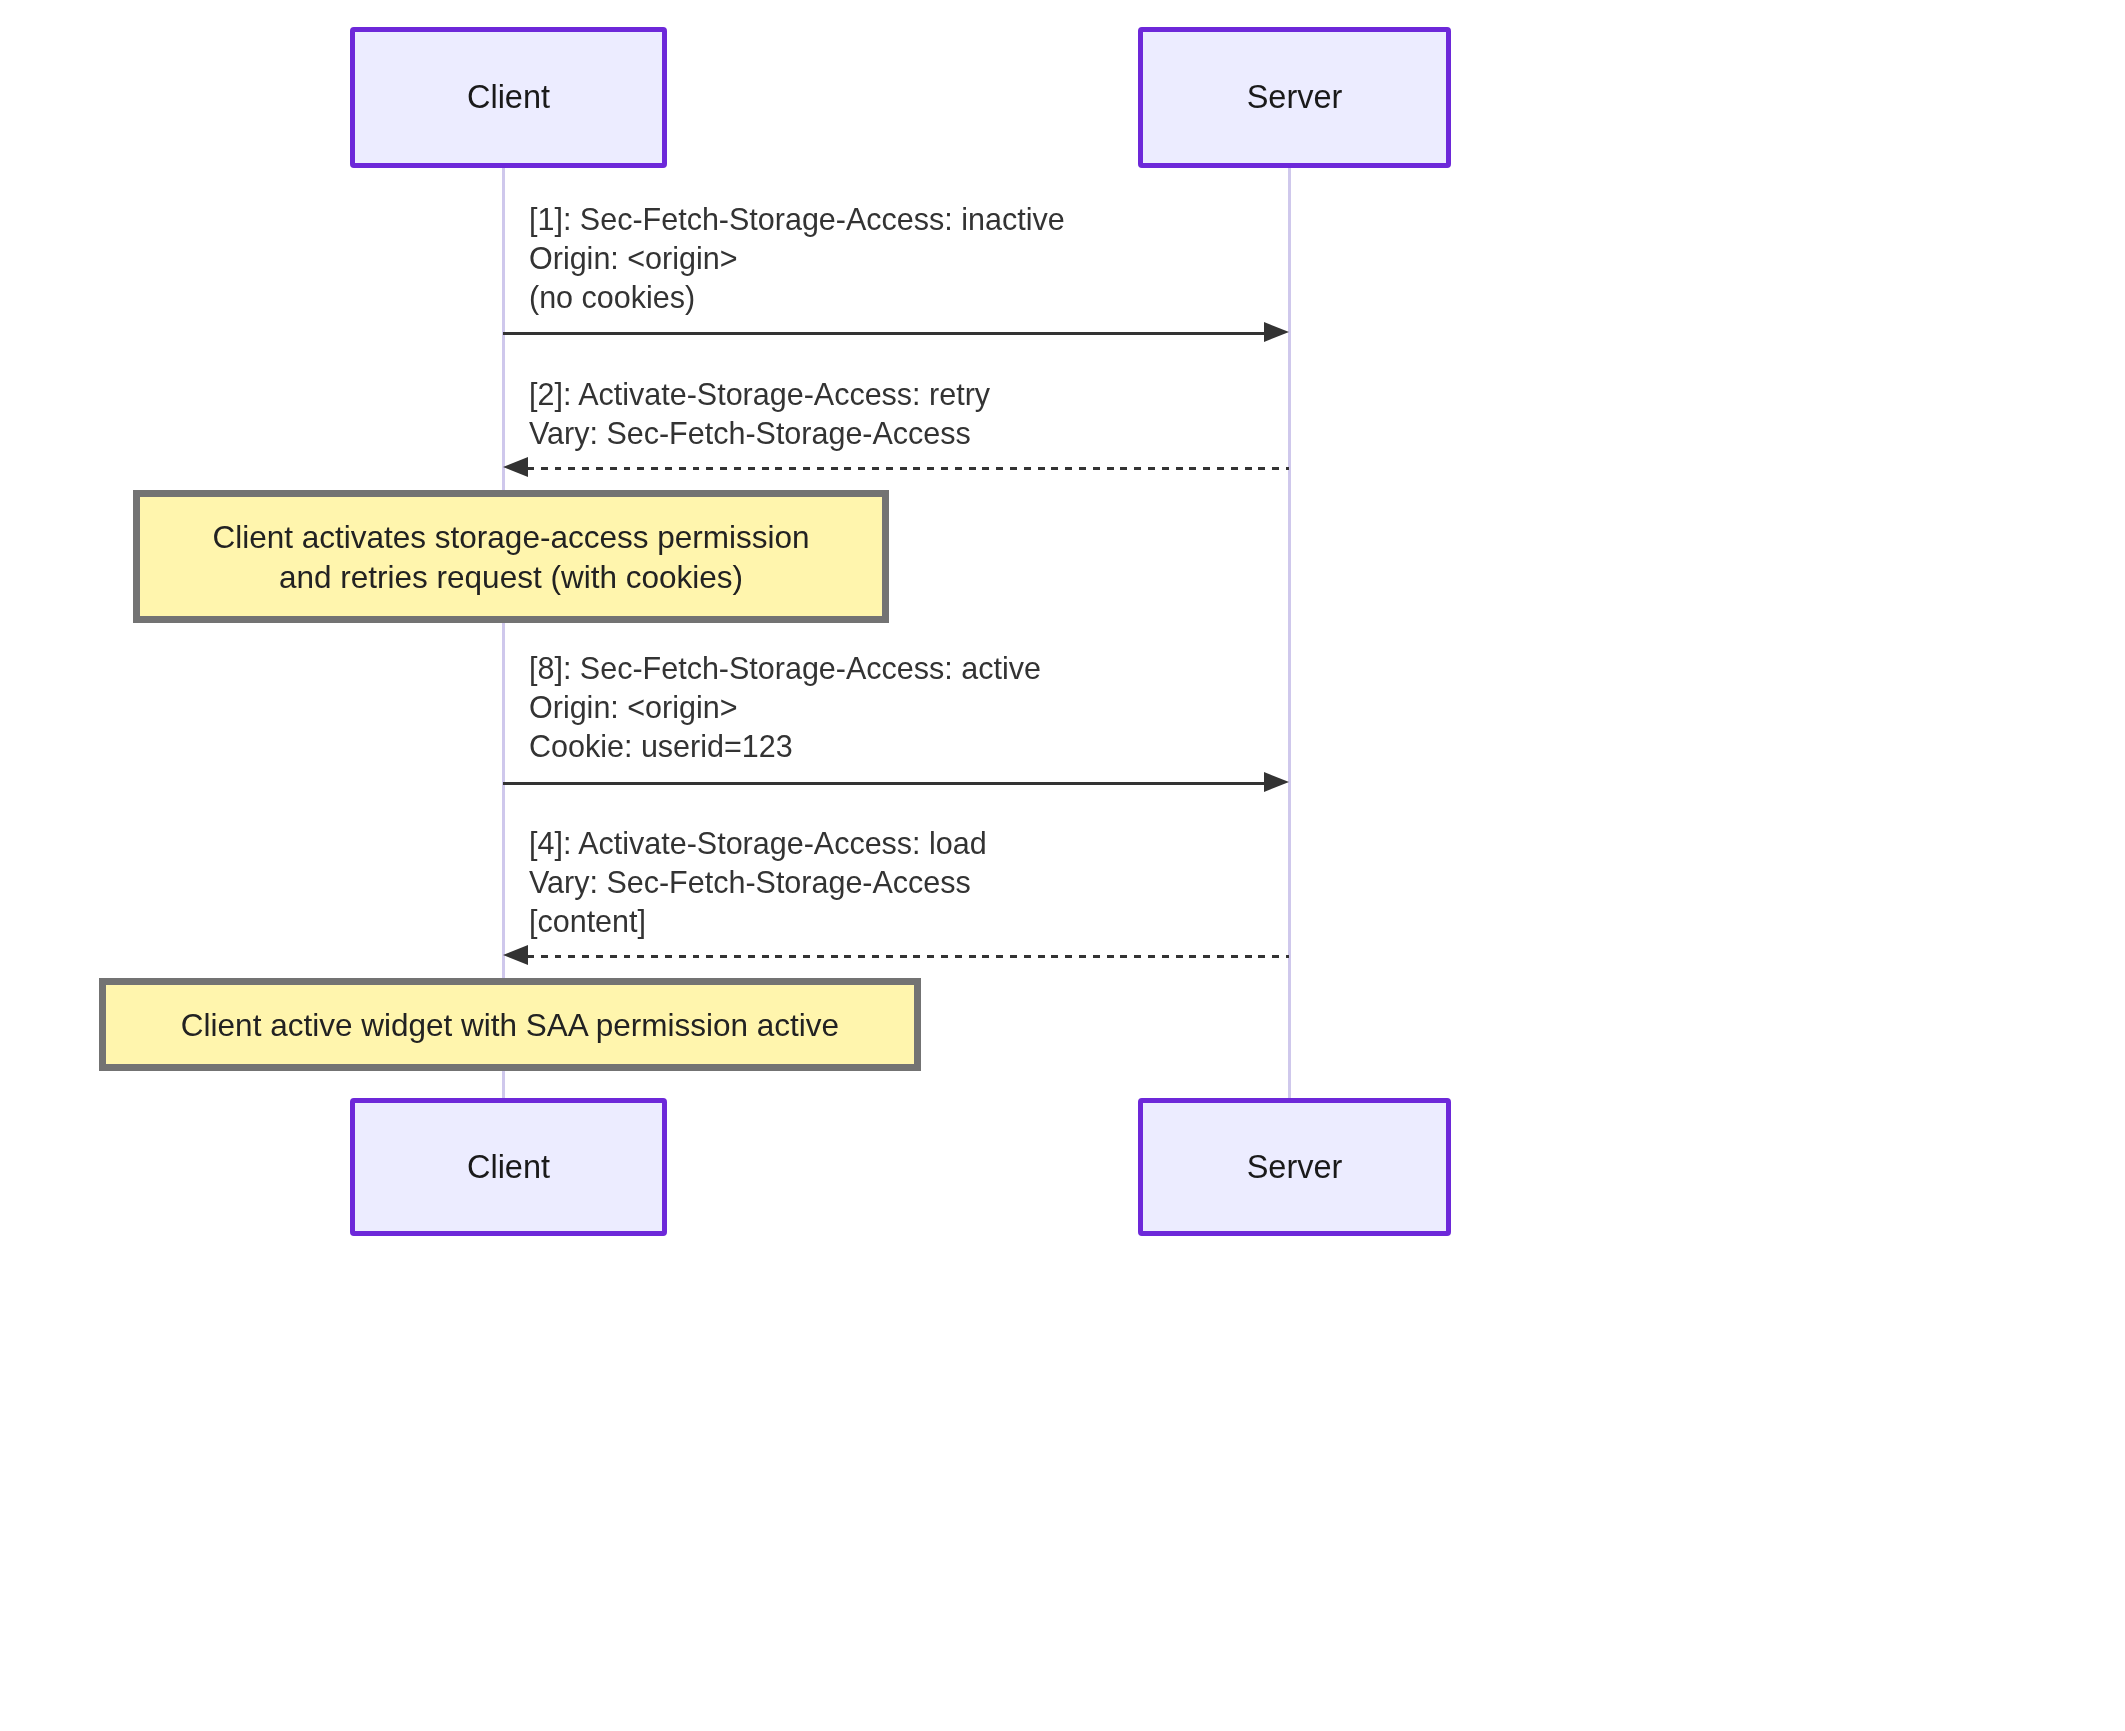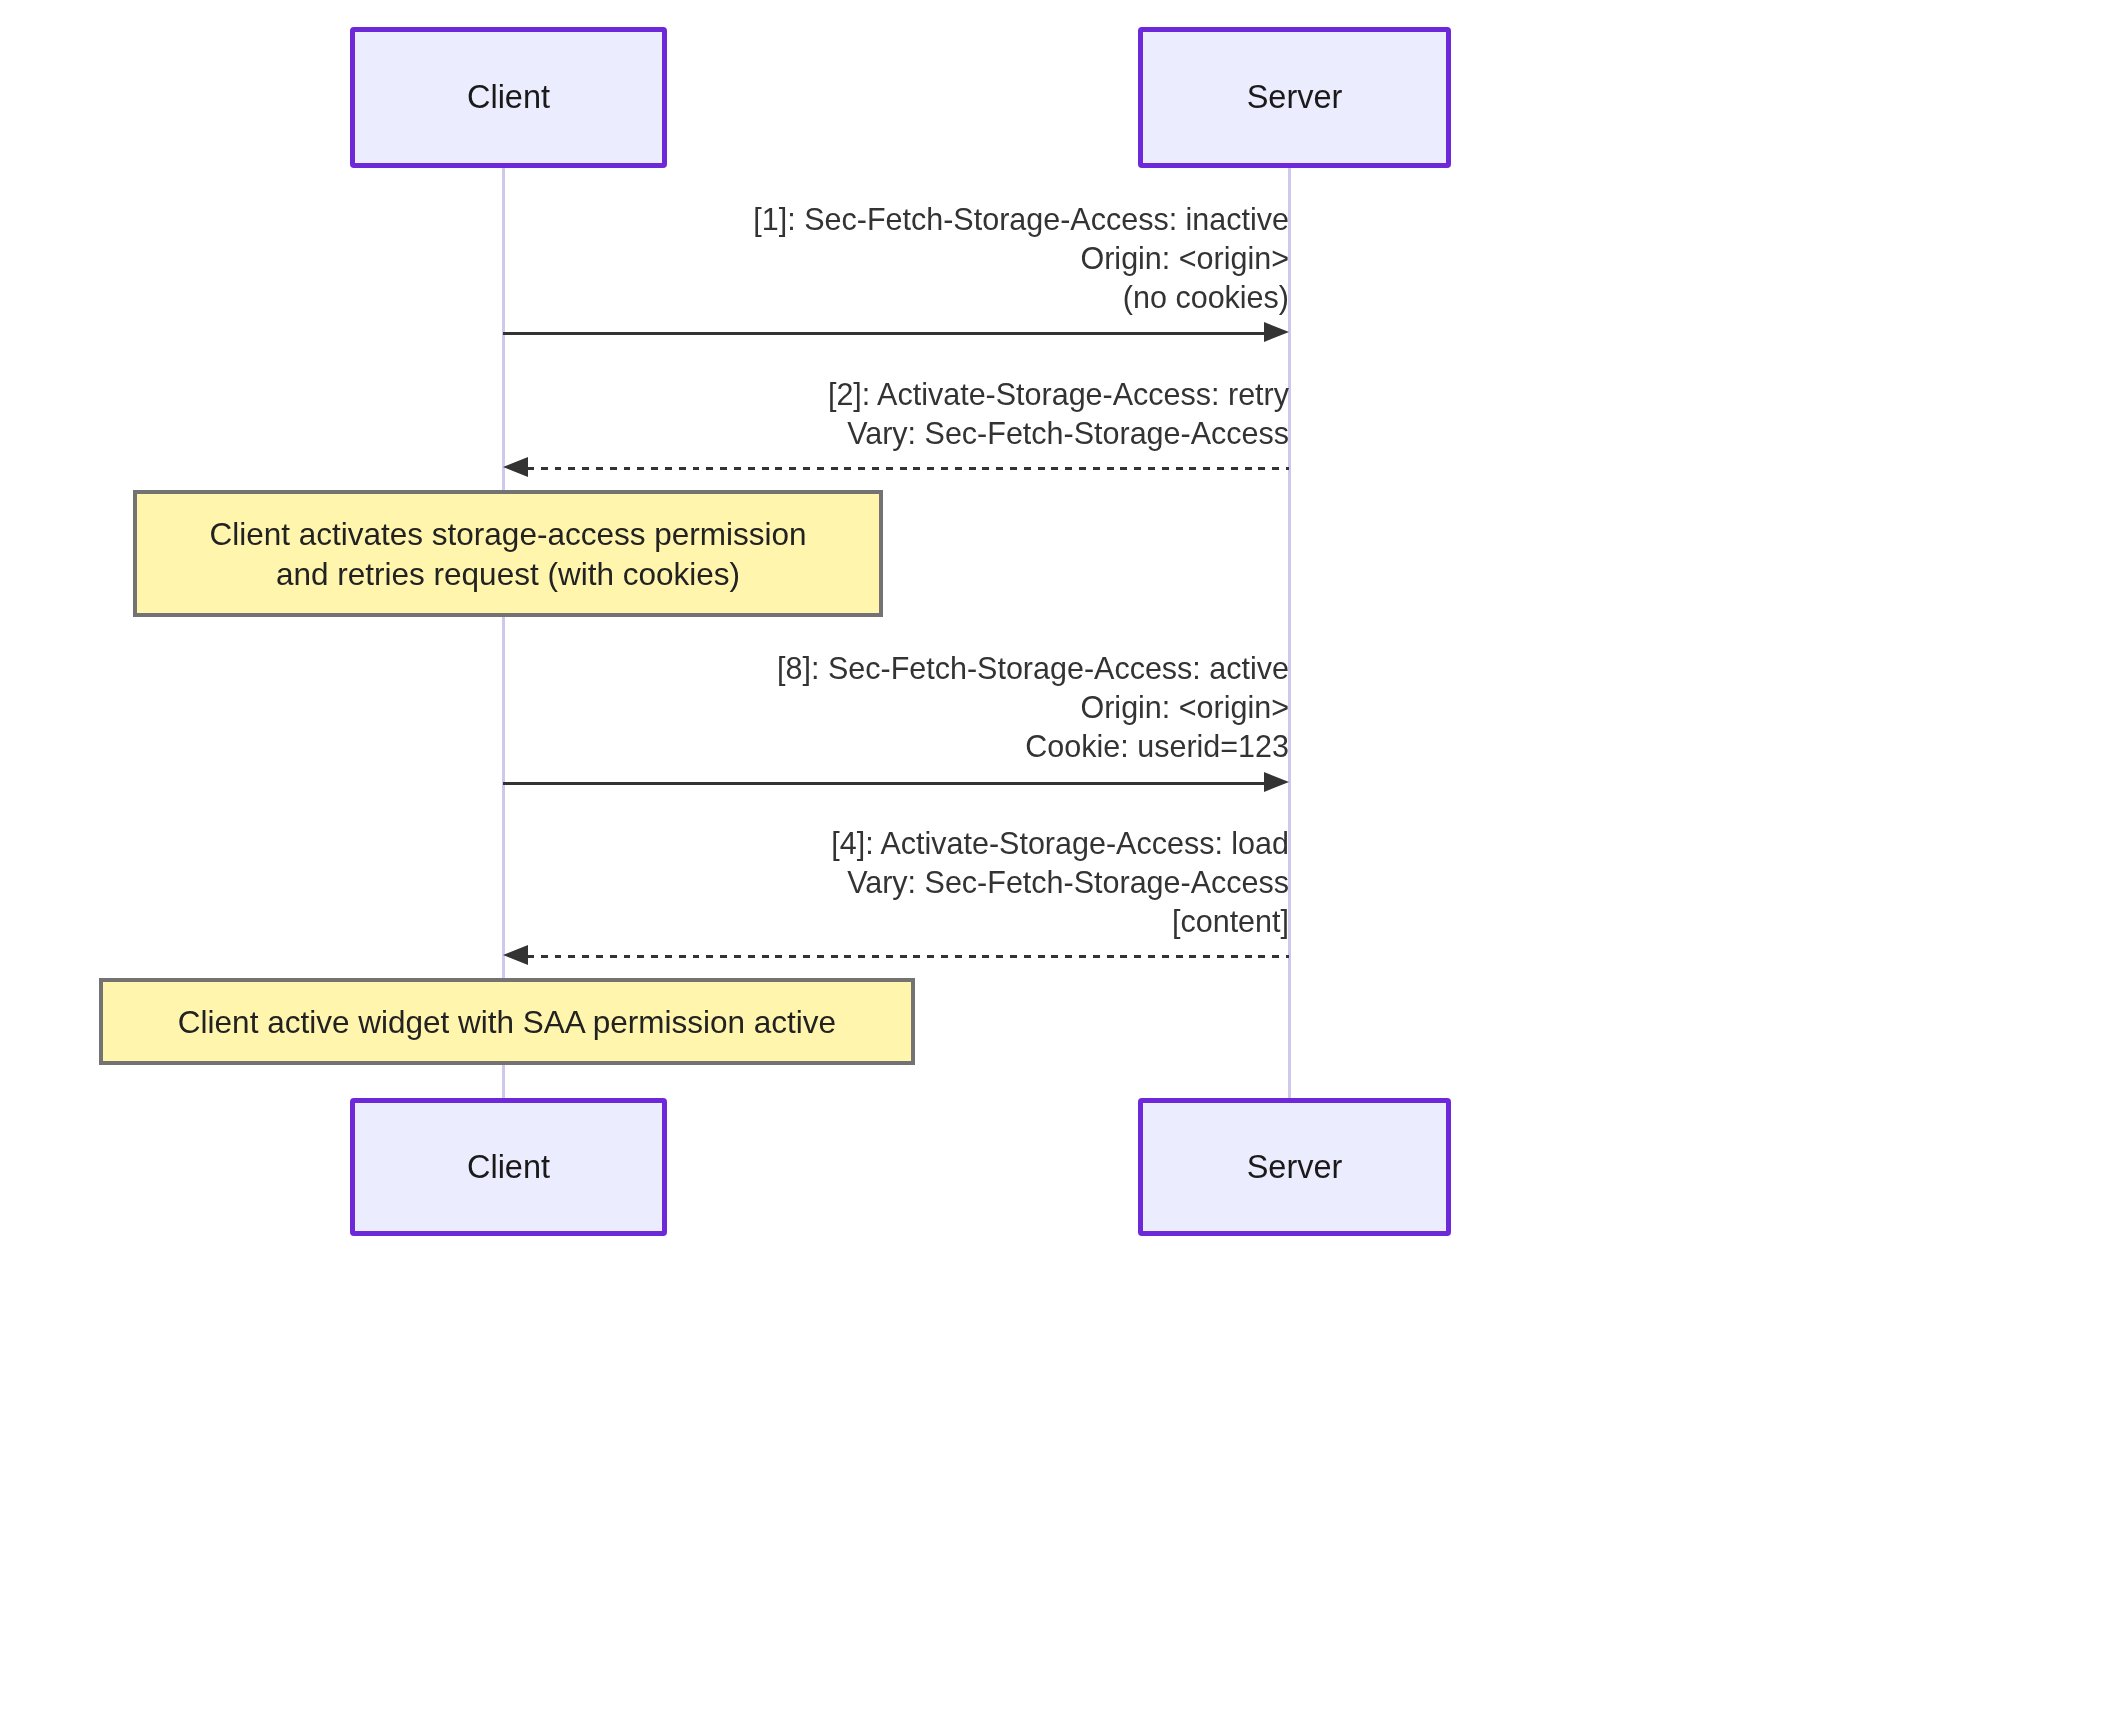--- a/index.html
+++ b/index.html
@@ -41,23 +41,23 @@
     color: #1a1a1a;
   }
   .actor.client-top  { left: 350px; top: 26.6px;   width: 307px; height: 131px; }
   .actor.server-top  { left: 1138px; top: 26.6px;  width: 303px; height: 131px; }
   .actor.client-bot  { left: 350px; top: 1098px; width: 307px; height: 128px; }
   .actor.server-bot  { left: 1138px; top: 1098px; width: 303px; height: 128px; }
 
   
   .msg-label {
     position: absolute;
-    left: 503px;
+    left: 529px;
     width: 786px;
-    text-align: right;
+    text-align: left;
     font-size: 30.5px;
     line-height: 39px;
     color: #333333;
   }
   .msg-label.m1 { top: 200px; }
   .msg-label.m2 { top: 375px; }
   .msg-label.m3 { top: 649px; }
   .msg-label.m4 { top: 824px; }
 
   
@@ -94,21 +94,21 @@
   .arrow.to-left  .head { left: 0;  border-right: 25.6px solid #333333; }
   .arrow.a1 { top: 322px; }
   .arrow.a2 { top: 457px; }
   .arrow.a3 { top: 772px; }
   .arrow.a4 { top: 945px; }
 
   
   .note {
     position: absolute;
     background: #fff5ad;
-    border: 4px solid #737373;
+    border: 7px solid #737373;
     display: flex;
     flex-direction: column;
     align-items: center;
     justify-content: center;
     font-size: 31.5px;
     line-height: 40px;
     color: #222222;
     text-align: center;
   }
   .note.n1 { left: 133px; top: 490px; width: 742px; height: 119px; }

